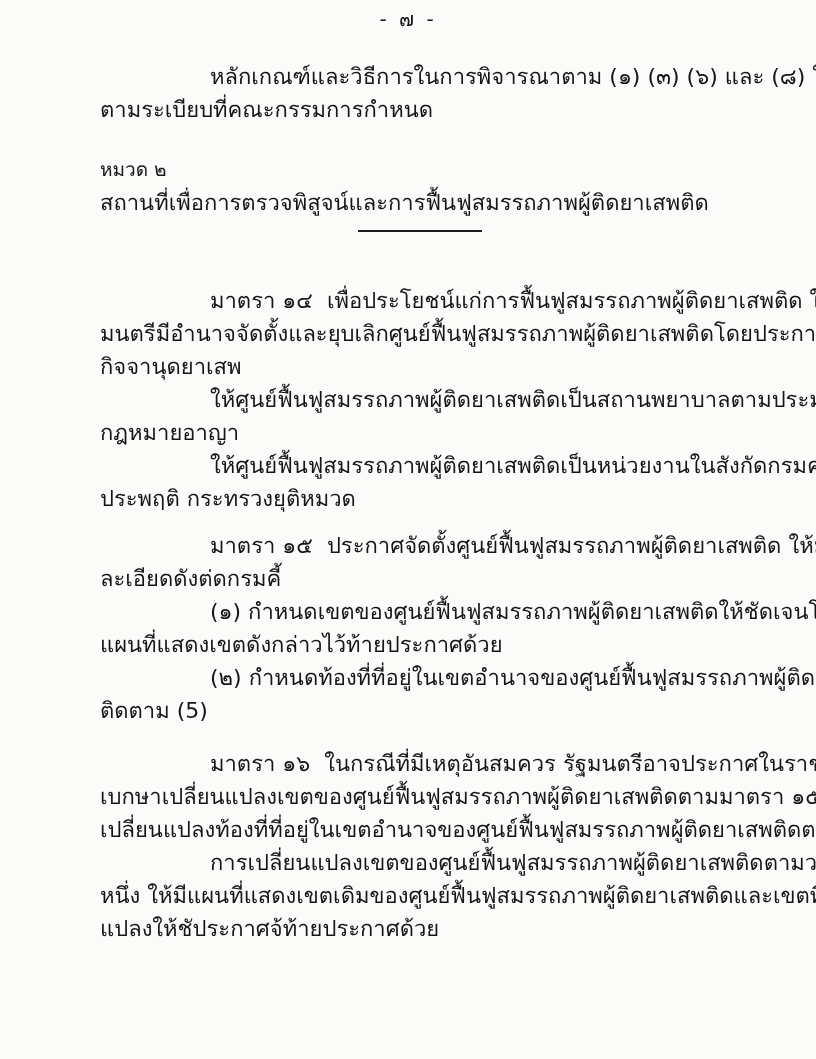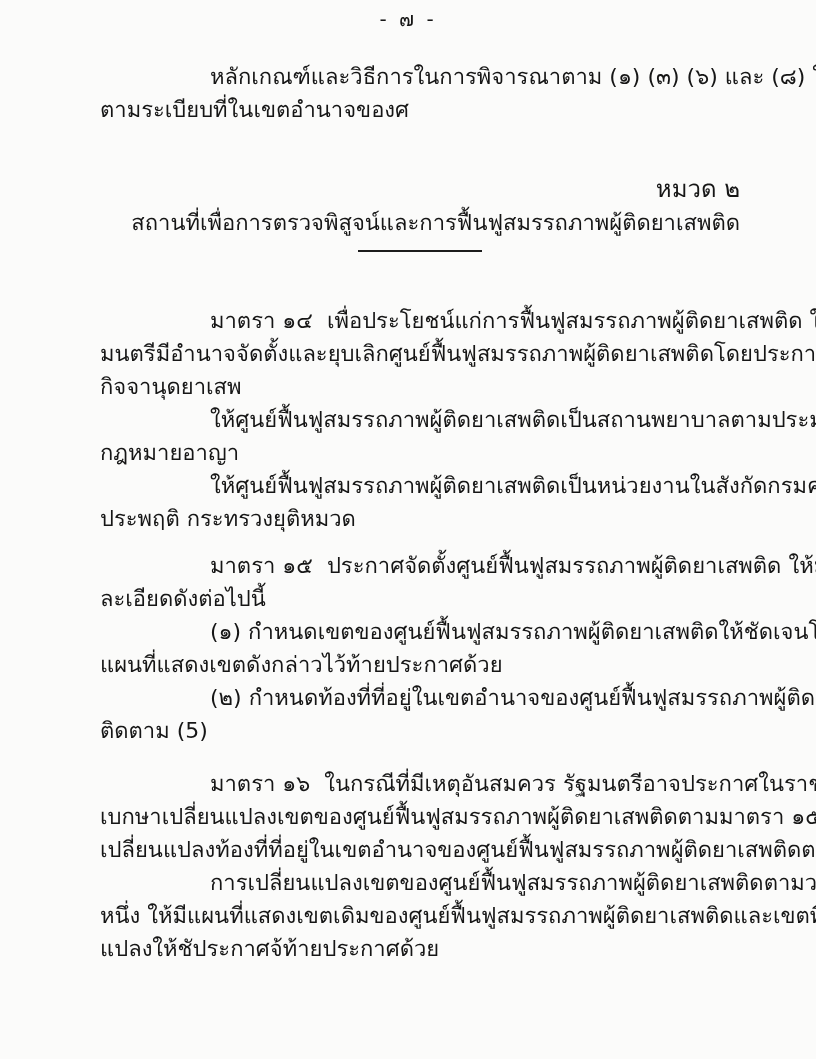--- a/index.html
+++ b/index.html
@@ -29,27 +29,27 @@
     font-size: 22px;
   }
   .paragraph { margin: 0; }
   .line {
     line-height: 33px;
     height: 33px;
     white-space: pre;
   }
   .line.indent { padding-left: 110px; }
   [data-name="chapter-heading"] {
-    margin-top: 47px;
-    text-align: right;
+    margin-top: 27px;
+    text-align: left;
     line-height: 33px;
-    font-size: 24px;
+    font-size: 19px;
   }
   [data-name="chapter-subheading"] {
-    text-align: right;
+    text-align: left;
     line-height: 33px;
     font-size: 22px;
     font-family: Liberation Serif, serif;
   }
   [data-name="section-divider"] {
     width: 124px;
     height: 0;
     border-top: 2px solid #1c1c1c;
     margin: 11px auto 0 auto;
   }
@@ -58,37 +58,37 @@
   [data-name="section-16"] { margin-top: 20px; }
 </style>
 </head>
 <body>
 
 <div class="page" data-name="document-page">
   <div class="pagenum" data-name="page-number">- ๗ -</div>
   <div class="doc-body" data-name="document-body">
       <div data-name="intro-paragraph" class="paragraph">
         <div class="line indent" data-name="text-line">หลักเกณฑ์และวิธีการในการพิจารณาตาม (๑) (๓) (๖) และ (๘) ให้เป็นไป</div>
-        <div class="line" data-name="text-line">ตามระเบียบที่ในเขตอำนาจของศ</div>
+        <div class="line" data-name="text-line">ตามระเบียบที่คณะกรรมการกำหนด</div>
       </div>
       <div data-name="chapter-heading">หมวด ๒</div>
       <div data-name="chapter-subheading">สถานที่เพื่อการตรวจพิสูจน์และการฟื้นฟูสมรรถภาพผู้ติดยาเสพติด</div>
       <div data-name="section-divider"></div>
       <div data-name="section-14" class="paragraph">
         <div class="line indent" data-name="text-line">มาตรา ๑๔  เพื่อประโยชน์แก่การฟื้นฟูสมรรถภาพผู้ติดยาเสพติด ให้รัฐ</div>
         <div class="line" data-name="text-line">มนตรีมีอำนาจจัดตั้งและยุบเลิกศูนย์ฟื้นฟูสมรรถภาพผู้ติดยาเสพติดโดยประกาศในราช</div>
         <div class="line" data-name="text-line">กิจจานุดยาเสพ</div>
         <div class="line indent" data-name="text-line">ให้ศูนย์ฟื้นฟูสมรรถภาพผู้ติดยาเสพติดเป็นสถานพยาบาลตามประมวล</div>
         <div class="line" data-name="text-line">กฎหมายอาญา</div>
         <div class="line indent" data-name="text-line">ให้ศูนย์ฟื้นฟูสมรรถภาพผู้ติดยาเสพติดเป็นหน่วยงานในสังกัดกรมคุม</div>
         <div class="line" data-name="text-line">ประพฤติ กระทรวงยุติหมวด</div>
       </div>
       <div data-name="section-15" class="paragraph">
         <div class="line indent" data-name="text-line">มาตรา ๑๕  ประกาศจัดตั้งศูนย์ฟื้นฟูสมรรถภาพผู้ติดยาเสพติด ให้มีราย</div>
-        <div class="line" data-name="text-line">ละเอียดดังต่อไปนี้</div>
+        <div class="line" data-name="text-line">ละเอียดดังต่ดกรมคี้</div>
         <div class="line indent" data-name="text-line">(๑) กำหนดเขตของศูนย์ฟื้นฟูสมรรถภาพผู้ติดยาเสพติดให้ชัดเจนโดยมี</div>
         <div class="line" data-name="text-line">แผนที่แสดงเขตดังกล่าวไว้ท้ายประกาศด้วย</div>
         <div class="line indent" data-name="text-line">(๒) กำหนดท้องที่ที่อยู่ในเขตอำนาจของศูนย์ฟื้นฟูสมรรถภาพผู้ติดยาเสพ</div>
         <div class="line" data-name="text-line">ติดตาม (5)</div>
       </div>
       <div data-name="section-16" class="paragraph">
         <div class="line indent" data-name="text-line">มาตรา ๑๖  ในกรณีที่มีเหตุอันสมควร รัฐมนตรีอาจประกาศในราชกิจจานุ</div>
         <div class="line" data-name="text-line">เบกษาเปลี่ยนแปลงเขตของศูนย์ฟื้นฟูสมรรถภาพผู้ติดยาเสพติดตามมาตรา ๑๕ (๑) หรือ</div>
         <div class="line" data-name="text-line">เปลี่ยนแปลงท้องที่ที่อยู่ในเขตอำนาจของศูนย์ฟื้นฟูสมรรถภาพผู้ติดยาเสพติดตามมาตรา</div>
         <div class="line indent" data-name="text-line">การเปลี่ยนแปลงเขตของศูนย์ฟื้นฟูสมรรถภาพผู้ติดยาเสพติดตามวรรค</div>

